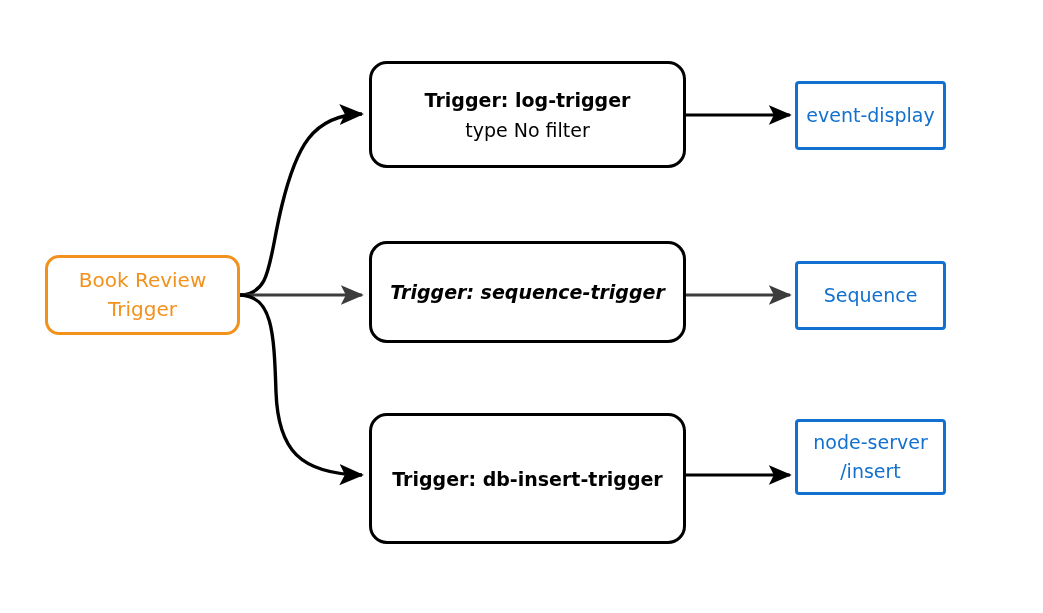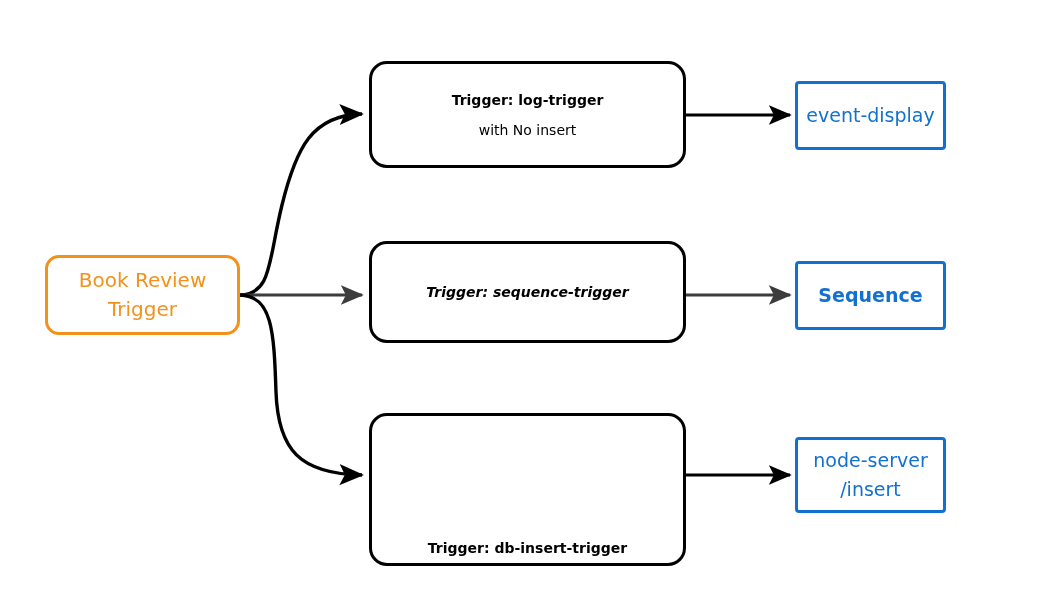--- a/index.html
+++ b/index.html
@@ -46,21 +46,21 @@
     font-weight: 400;
   }
   .node-broker .node-line {
     white-space: nowrap;
   }
   
   .node-trigger {
     border: 3.2px solid #000000;
     border-radius: 18px;
     color: #000000;
-    font-size: 14px;
+    font-size: 19px;
     line-height: 30px;
   }
   .node-trigger .node-line {
     white-space: nowrap;
   }
   .node-trigger .strong {
     font-weight: 700;
   }
   .node-trigger .normal {
     font-weight: 400;
@@ -109,42 +109,42 @@
   <div class="node node-broker" style="left:45px; top:255px; width:195px; height:80px;">
     <div class="node-line">Book Review</div>
     <div class="node-line">Trigger</div>
   </div>
 
   <div class="node node-trigger" style="left:369px; top:61px; width:317px; height:107px;">
     <div class="node-line">
       <span class="strong">Trigger: log-trigger</span><span class="normal"></span>
     </div>
     <div class="node-line">
-      <span class="strong"></span><span class="normal">with No insert</span>
+      <span class="strong"></span><span class="normal">type No filter</span>
     </div>
   </div>
 
   <div class="node node-trigger" style="left:369px; top:241px; width:317px; height:102px;font-style:italic;">
     <div class="node-line">
       <span class="strong">Trigger: sequence-trigger</span><span class="normal"></span>
     </div>
   </div>
 
-  <div class="node node-trigger" style="left:369px; top:413px; width:317px; height:153px;justify-content:flex-end;">
+  <div class="node node-trigger" style="left:369px; top:413px; width:317px; height:131px;">
     <div class="node-line">
       <span class="strong">Trigger: db-insert-trigger</span><span class="normal"></span>
     </div>
   </div>
 
   <div class="node node-target" style="left:795px; top:81px; width:151px; height:69px;">
     <div class="node-line">event-display</div>
   </div>
 
-  <div class="node node-target" style="left:795px; top:261px; width:151px; height:69px;font-weight:bold;">
+  <div class="node node-target" style="left:795px; top:261px; width:151px; height:69px;">
     <div class="node-line">Sequence</div>
   </div>
 
-  <div class="node node-target" style="left:795px; top:437px; width:151px; height:76px;">
+  <div class="node node-target" style="left:795px; top:419px; width:151px; height:76px;">
     <div class="node-line">node-server</div>
     <div class="node-line">/insert</div>
   </div>
 
 </div>
 
 </body></html>

